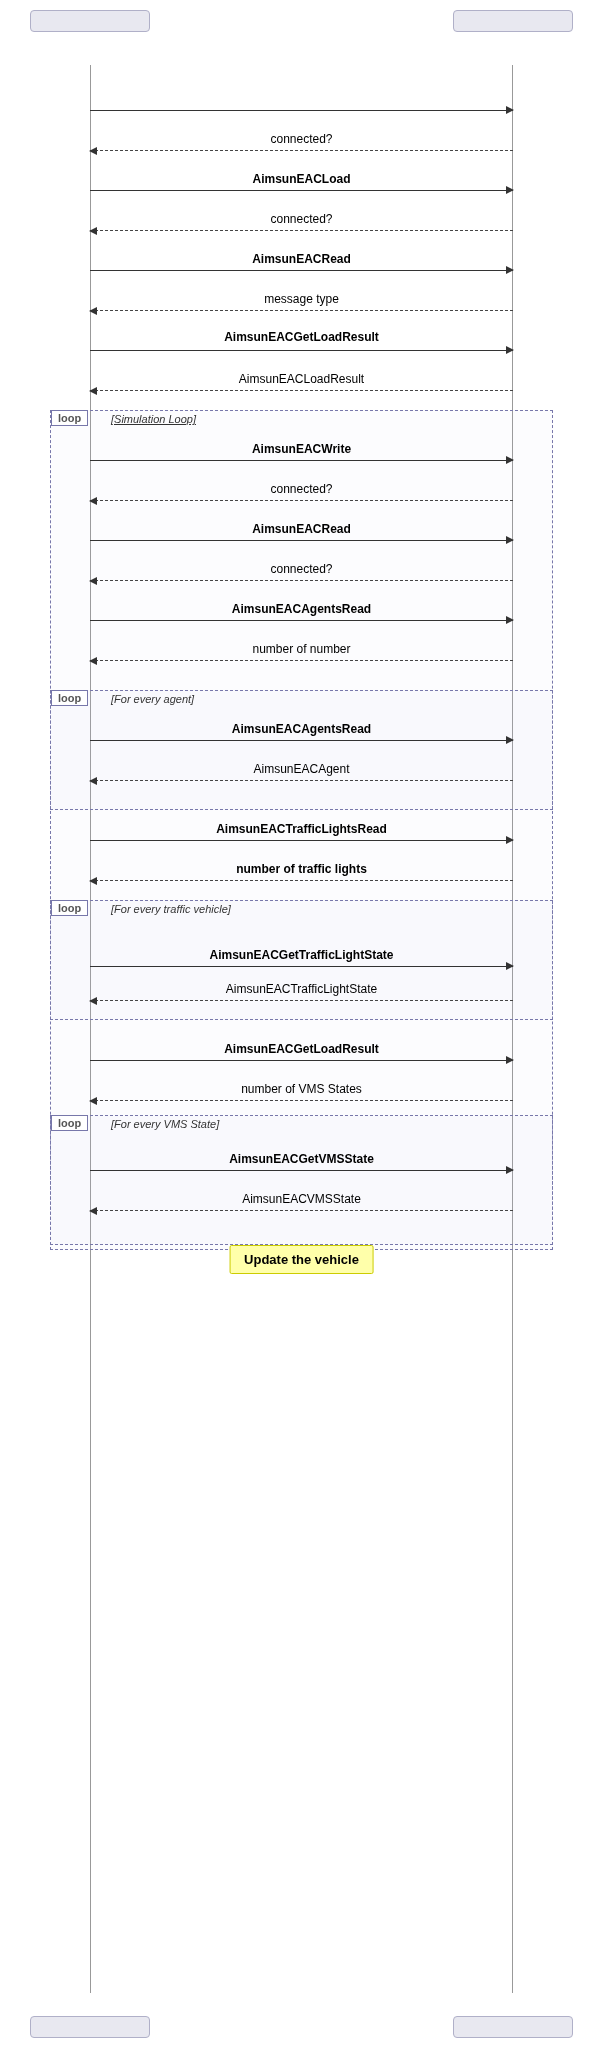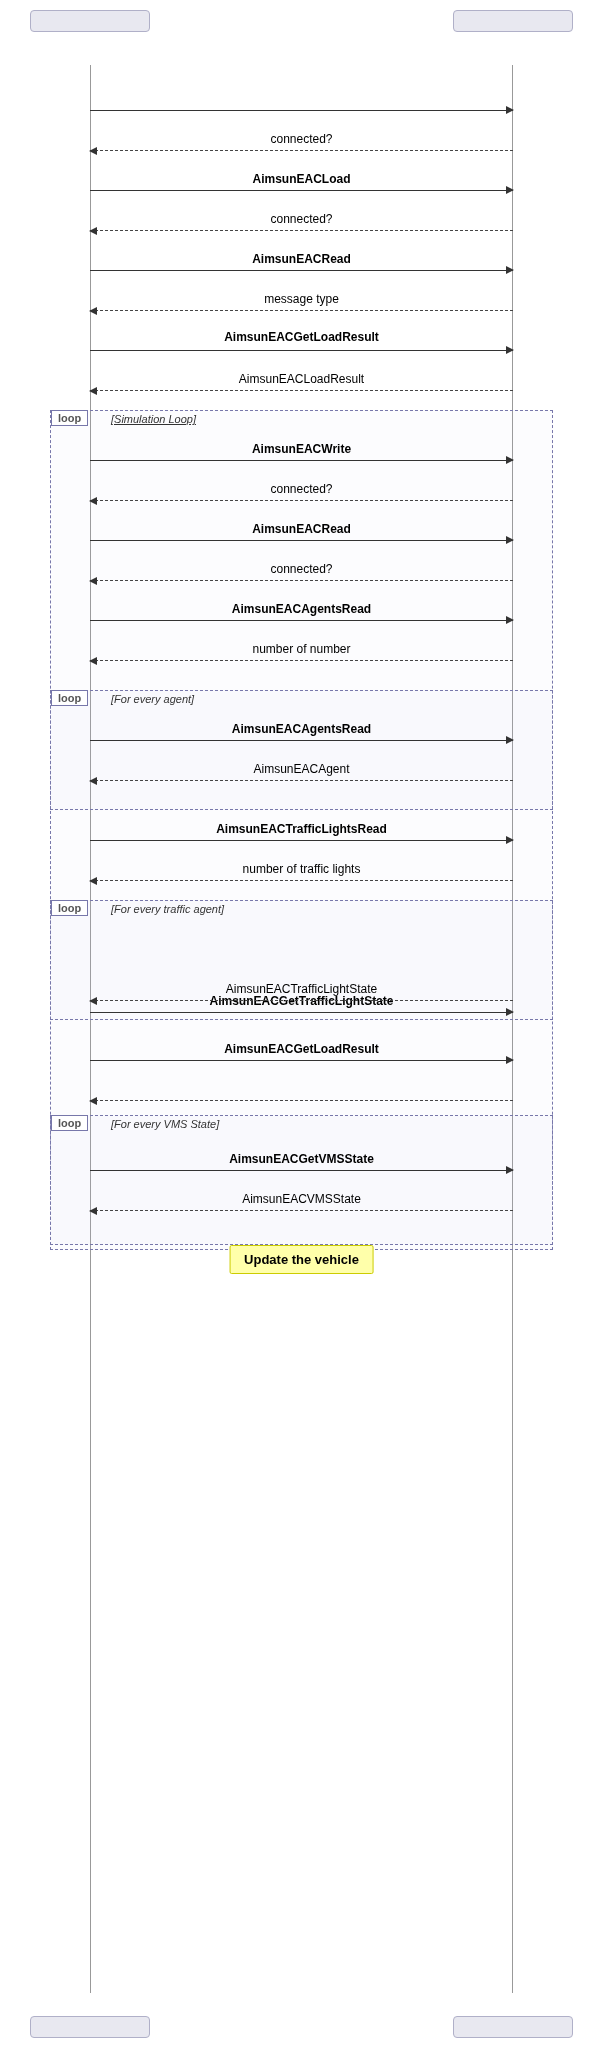--- a/index.html
+++ b/index.html
@@ -158,21 +158,21 @@
 <div class="frame-box" style="left: 50px; top: 410px; width: 503px; height: 840px;">
       <div class="frame-label">loop</div>
       <div class="frame-condition" style="top: 2px; left: 60px; text-decoration: underline;">[Simulation Loop]</div>
     </div>
     <div class="frame-box" style="left: 50px; top: 690px; width: 503px; height: 120px;">
       <div class="frame-label">loop</div>
       <div class="frame-condition" style="top: 2px; left: 60px;">[For every agent]</div>
     </div>
     <div class="frame-box" style="left: 50px; top: 900px; width: 503px; height: 120px;">
       <div class="frame-label">loop</div>
-      <div class="frame-condition" style="top: 2px; left: 60px;">[For every traffic agent]</div>
+      <div class="frame-condition" style="top: 2px; left: 60px;">[For every traffic vehicle]</div>
     </div>
     <div class="frame-box" style="left: 50px; top: 1115px; width: 503px; height: 130px;">
       <div class="frame-label">loop</div>
       <div class="frame-condition" style="top: 2px; left: 60px;">[For every VMS State]</div>
     </div>
     <div class="arrow-row" style="top: 90px;">
       <div style="position: absolute; top: 20px; left: 90px; width: 423px; height: 1px; background: rgb(51, 51, 51);">
         <div style="position: absolute; top: -4px; right: -1px; border-left: 8px solid rgb(51, 51, 51); border-top: 4px solid transparent; border-bottom: 4px solid transparent; width: 0px; height: 0px;"></div>
       </div>
     </div>
@@ -266,44 +266,45 @@
         <div style="position: absolute; top: -4px; left: -1px; border-right: 8px solid rgb(51, 51, 51); border-top: 4px solid transparent; border-bottom: 4px solid transparent; width: 0px; height: 0px;"></div>
       </div>
     </div>
     <div class="arrow-row" style="top: 820px;">
       <div class="arrow-label" style="left: 90px; right: 90px; top: 2px; font-weight: bold; font-size: 12px;">AimsunEACTrafficLightsRead</div>
       <div style="position: absolute; top: 20px; left: 90px; width: 423px; height: 1px; background: rgb(51, 51, 51);">
         <div style="position: absolute; top: -4px; right: -1px; border-left: 8px solid rgb(51, 51, 51); border-top: 4px solid transparent; border-bottom: 4px solid transparent; width: 0px; height: 0px;"></div>
       </div>
     </div>
     <div class="arrow-row" style="top: 860px;">
-      <div class="arrow-label" style="left: 90px; right: 90px; top: 2px; font-weight: normal; font-size: 12px;">number of traffic lights</div>
-      <div style="position: absolute; top: 20px; left: 90px; width: 423px; height: 1px; border-top: 1.5px dashed rgb(68, 68, 68); background: transparent;">
-        <div style="position: absolute; top: -4px; left: -1px; border-right: 8px solid rgb(51, 51, 51); border-top: 4px solid transparent; border-bottom: 4px solid transparent; width: 0px; height: 0px;"></div>
-      </div>
-    </div>
-    <div class="arrow-row" style="top: 992px;">
+      <div class="arrow-label" style="left: 90px; right: 90px; top: 2px; font-weight: bold; font-size: 12px;">number of traffic lights</div>
+      <div style="position: absolute; top: 20px; left: 90px; width: 423px; height: 1px; border-top: 1.5px dashed rgb(68, 68, 68); background: transparent;">
+        <div style="position: absolute; top: -4px; left: -1px; border-right: 8px solid rgb(51, 51, 51); border-top: 4px solid transparent; border-bottom: 4px solid transparent; width: 0px; height: 0px;"></div>
+      </div>
+    </div>
+    <div class="arrow-row" style="top: 946px;">
       <div class="arrow-label" style="left: 90px; right: 90px; top: 2px; font-weight: bold; font-size: 12px;">AimsunEACGetTrafficLightState</div>
       <div style="position: absolute; top: 20px; left: 90px; width: 423px; height: 1px; background: rgb(51, 51, 51);">
         <div style="position: absolute; top: -4px; right: -1px; border-left: 8px solid rgb(51, 51, 51); border-top: 4px solid transparent; border-bottom: 4px solid transparent; width: 0px; height: 0px;"></div>
       </div>
     </div>
     <div class="arrow-row" style="top: 980px;">
       <div class="arrow-label" style="left: 90px; right: 90px; top: 2px; font-weight: normal; font-size: 12px;">AimsunEACTrafficLightState</div>
       <div style="position: absolute; top: 20px; left: 90px; width: 423px; height: 1px; border-top: 1.5px dashed rgb(68, 68, 68); background: transparent;">
         <div style="position: absolute; top: -4px; left: -1px; border-right: 8px solid rgb(51, 51, 51); border-top: 4px solid transparent; border-bottom: 4px solid transparent; width: 0px; height: 0px;"></div>
       </div>
     </div>
     <div class="arrow-row" style="top: 1040px;">
       <div class="arrow-label" style="left: 90px; right: 90px; top: 2px; font-weight: bold; font-size: 12px;">AimsunEACGetLoadResult</div>
       <div style="position: absolute; top: 20px; left: 90px; width: 423px; height: 1px; background: rgb(51, 51, 51);">
         <div style="position: absolute; top: -4px; right: -1px; border-left: 8px solid rgb(51, 51, 51); border-top: 4px solid transparent; border-bottom: 4px solid transparent; width: 0px; height: 0px;"></div>
       </div>
     </div>
     <div class="arrow-row" style="top: 1080px;">
+      <div class="arrow-label" style="left: 90px; right: 90px; top: 2px; font-weight: normal; font-size: 12px;">number of VMS States</div>
       <div style="position: absolute; top: 20px; left: 90px; width: 423px; height: 1px; border-top: 1.5px dashed rgb(68, 68, 68); background: transparent;">
         <div style="position: absolute; top: -4px; left: -1px; border-right: 8px solid rgb(51, 51, 51); border-top: 4px solid transparent; border-bottom: 4px solid transparent; width: 0px; height: 0px;"></div>
       </div>
     </div>
     <div class="arrow-row" style="top: 1150px;">
       <div class="arrow-label" style="left: 90px; right: 90px; top: 2px; font-weight: bold; font-size: 12px;">AimsunEACGetVMSState</div>
       <div style="position: absolute; top: 20px; left: 90px; width: 423px; height: 1px; background: rgb(51, 51, 51);">
         <div style="position: absolute; top: -4px; right: -1px; border-left: 8px solid rgb(51, 51, 51); border-top: 4px solid transparent; border-bottom: 4px solid transparent; width: 0px; height: 0px;"></div>
       </div>
     </div>

